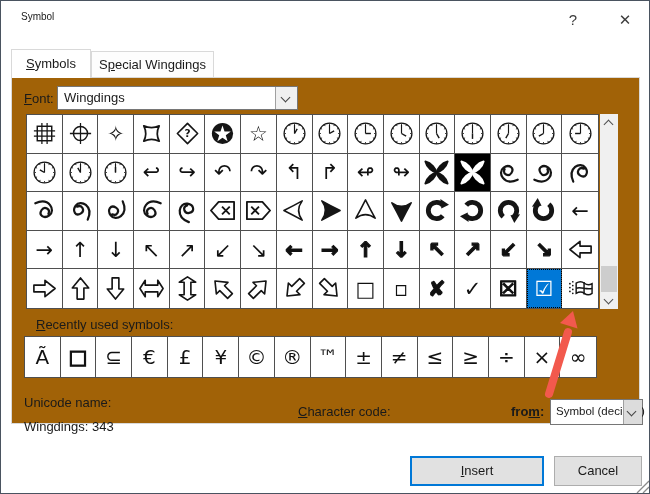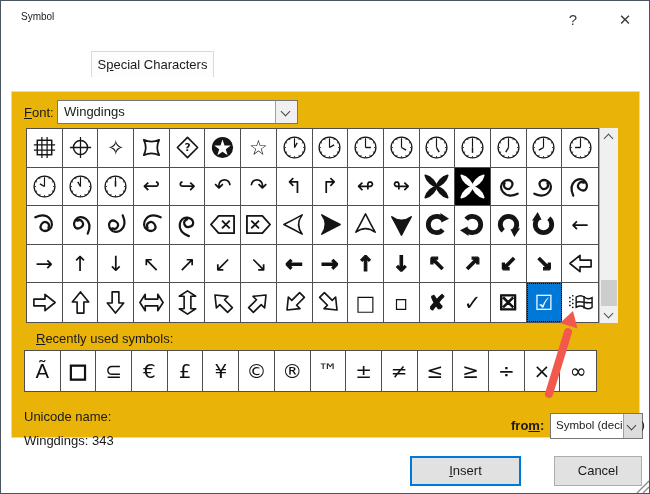--- a/index.html
+++ b/index.html
@@ -9,21 +9,21 @@
   u{text-decoration:underline;}
   
   .title{left:20px;top:10px;font-size:10px;}
   .helpbtn{left:561px;top:8px;width:22px;height:22px;text-align:center;font-size:15px;color:#3c3c3c;line-height:22px;}
   .closebtn{left:612px;top:8px;width:24px;height:22px;text-align:center;font-size:15px;color:#3c3c3c;line-height:22px;}
   
   .tab{box-sizing:border-box;background:#fff;border:1px solid #d9d9d9;text-align:center;}
   .tab-active{left:10px;top:48px;width:80px;height:29px;border-bottom:none;z-index:3;line-height:27px;}
   .tab-inactive{left:90px;top:50px;width:123px;height:26px;line-height:25px;border-bottom:none;background:#fdfdfd;}
   
-  .page{left:10px;top:76px;width:629px;height:347px;border:1px solid #d9d9d9;box-sizing:border-box;background:#eab308;margin-top:14px;}
+  .page{left:10px;top:76px;width:629px;height:347px;border:1px solid #d9d9d9;box-sizing:border-box;background:#a16207;}
   .font-label{left:12px;top:13px;}
   .combo{box-sizing:border-box;border:1px solid #767676;background:#fff;}
   .combo .val{position:absolute;left:6px;top:3px;white-space:nowrap;}
   .combo .dd{position:absolute;top:0;right:0;bottom:0;width:21px;background:#f0f0f0;border-left:1px solid #a0a0a0;}
   .chev{position:absolute;left:6px;top:7px;width:6px;height:6px;border:solid #444;border-width:0 1.4px 1.4px 0;transform:rotate(45deg);}
   .font-combo{left:45px;top:8px;width:241px;height:24px;}
   
   .grid{left:14px;top:36px;width:573px;height:195px;border:1px solid #4f4f4f;box-sizing:border-box;background:#fff;
         display:grid;grid-template-columns:repeat(16,1fr);grid-template-rows:repeat(5,1fr);}
   .cell{border-right:1px solid #4f4f4f;border-bottom:1px solid #4f4f4f;display:flex;align-items:center;justify-content:center;
@@ -53,36 +53,39 @@
   .cc-label{left:286px;top:326px;}
   .cc-input{left:386px;top:321px;width:97px;height:26px;box-sizing:border-box;border:1px solid #767676;
             font:13px "Liberation Sans",sans-serif;padding:2px 5px;color:#1a1a1a;}
   .from-label{left:499px;top:326px;font-weight:bold;}
   .from-combo{left:538px;top:321px;width:93px;height:26px;}
   .from-combo .val{font-size:11.5px;top:5px;left:5px;}
   .from-combo .dd{width:18px;background:#dcdcdc;}
   .from-combo .chev{left:4px;top:8px;}
   
   .btn{box-sizing:border-box;background:#e1e1e1;text-align:center;cursor:default;}
-  .btn-insert{left:409px;top:455px;width:111px;height:30px;border:2px solid #0078d7;line-height:26px;}
+  .btn-insert{left:409px;top:455px;width:134px;height:30px;border:2px solid #0078d7;line-height:26px;}
   .btn-cancel{left:553px;top:455px;width:88px;height:30px;border:1px solid #adadad;line-height:28px;}
   .grip{left:633px;top:477px;width:16px;height:16px;}
   .overlay{left:0;top:0;width:650px;height:494px;pointer-events:none;z-index:9;}
 </style>
 </head>
 <body>
 
 <div class="dialog">
 
   <div class="abs title">Symbol</div>
   <div class="abs helpbtn">?</div>
   <div class="abs closebtn">✕</div>
 
+  <div class="abs tab tab-active">
+    <span><span></span><u>S</u><span>ymbols</span></span>
+  </div>
   <div class="abs tab tab-inactive">
-    <span><span>S</span><u>p</u><span>ecial Characters</span></span>
+    <span><span>S</span><u>p</u><span>ecial Wingdings</span></span>
   </div>
 
   <div class="abs page">
 
     <div class="abs font-label"><span></span><u>F</u><span>ont:</span></div>
     <div class="abs combo font-combo">
       <span class="val">Wingdings</span>
       <span class="dd">
           <span class="chev"></span>
         </span>
@@ -741,20 +744,21 @@
           <span class="g">×</span>
         </div>
         <div class="rcell">
           <span class="g">∞</span>
         </div>
       </div>
 
     <div class="abs uni-label">Unicode name:</div>
     <div class="abs uni-value">Wingdings: 343</div>
 
+    <div class="abs cc-label"><span></span><u>C</u><span>haracter code:</span></div>
 
     <div class="abs from-label"><span>fro</span><u>m</u><span>:</span></div>
     <div class="abs combo from-combo">
       <span class="val">Symbol (decimal)</span>
       <span class="dd">
           <span class="chev"></span>
         </span>
     </div>
   </div>
 

